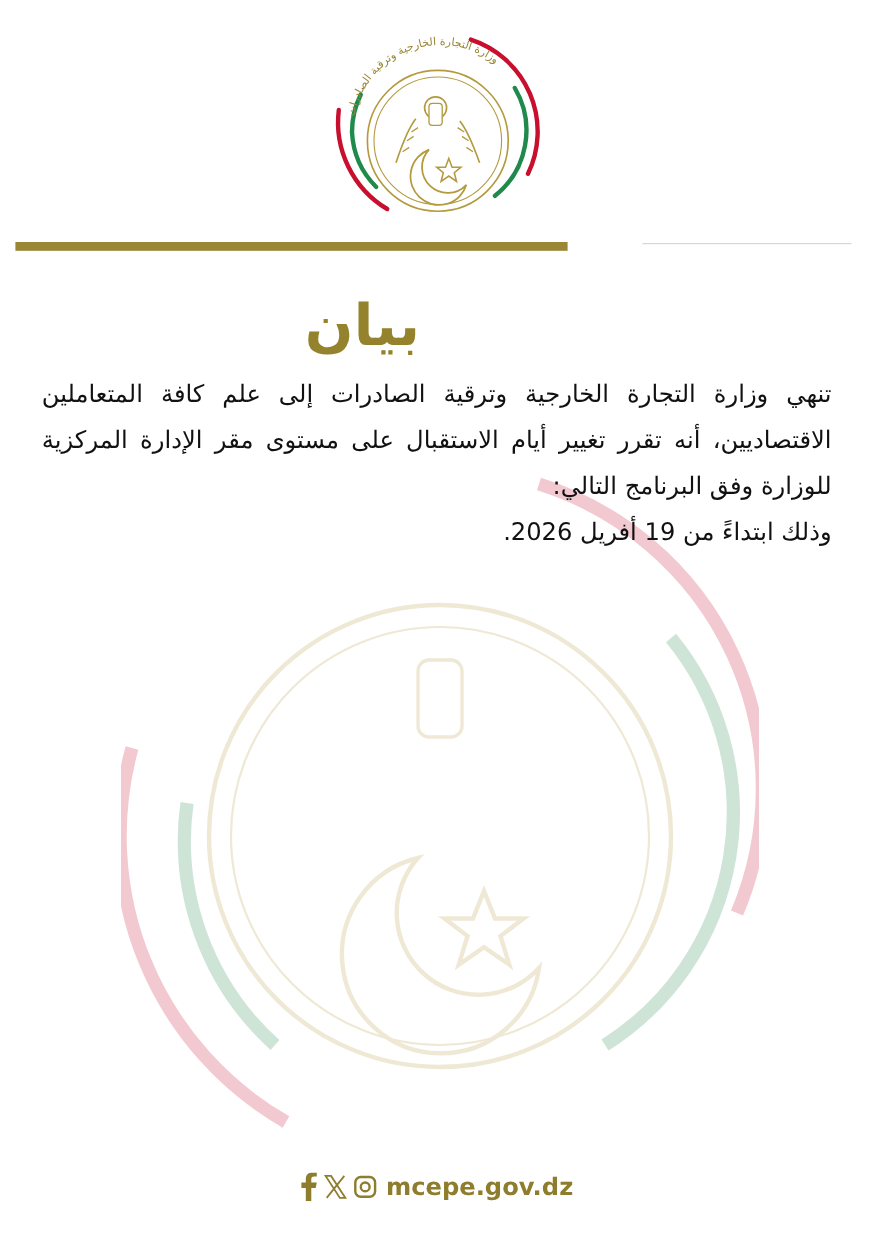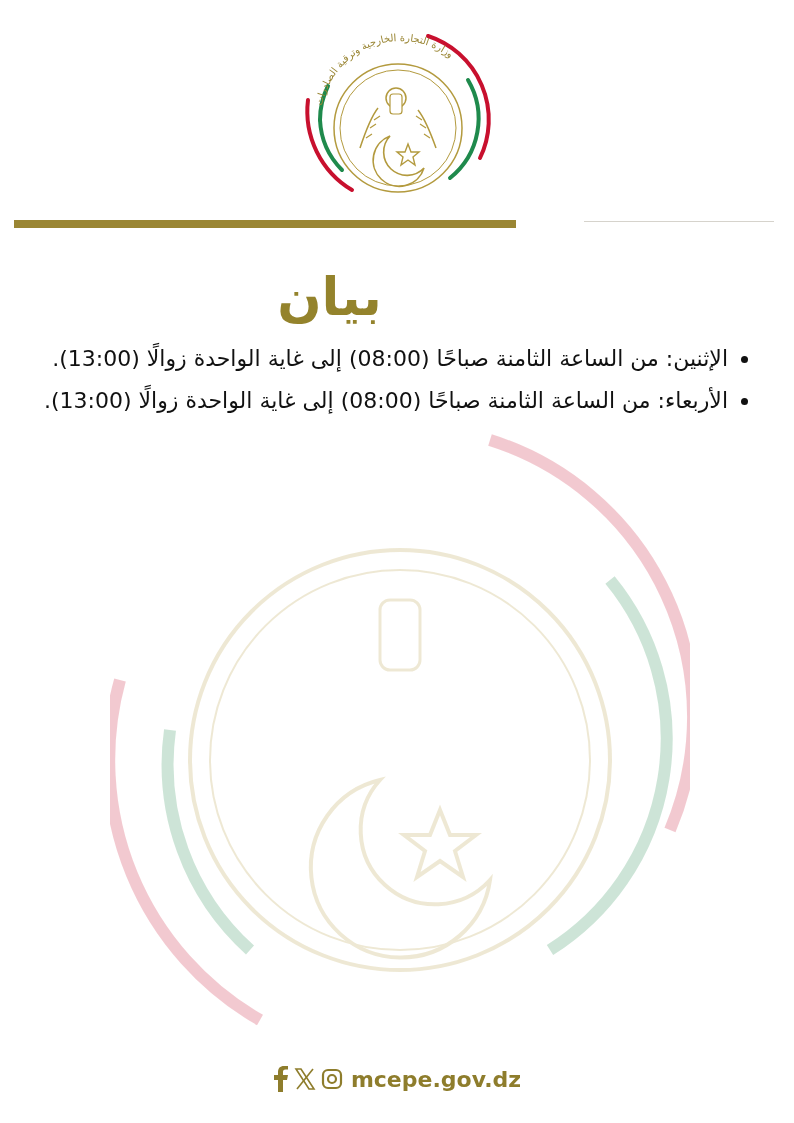--- a/index.html
+++ b/index.html
@@ -66,24 +66,22 @@
     <circle cx="290" cy="330" r="190" fill="none" stroke="#b39a3e" stroke-width="2"></circle>
     <path d="M270 350 A90 90 0 1 0 380 450 A70 70 0 1 1 270 350 Z" fill="none" stroke="#b39a3e" stroke-width="4"></path>
     <polygon points="330,380 340,405 366,405 345,421 353,447 330,431 307,447 315,421 294,405 320,405" fill="none" stroke="#b39a3e" stroke-width="4"></polygon>
     <rect x="270" y="170" width="40" height="70" rx="10" fill="none" stroke="#b39a3e" stroke-width="3"></rect>
   </svg>
 </div>
 
 <div class="title">بيان</div>
 
 <div class="body">
-  <ul>
-    <li>الإثنين: من الساعة الثامنة صباحًا (08:00) إلى غاية الواحدة زوالًا (13:00).</li>
-    <li>الأربعاء: من الساعة الثامنة صباحًا (08:00) إلى غاية الواحدة زوالًا (13:00).</li>
-  </ul>
+  <p>تنهي وزارة التجارة الخارجية وترقية الصادرات إلى علم كافة المتعاملين الاقتصاديين، أنه تقرر تغيير أيام الاستقبال على مستوى مقر الإدارة المركزية للوزارة وفق البرنامج التالي:</p>
+  <p>وذلك ابتداءً من 19 أفريل 2026.</p>
 </div>
 
 <div class="footer">
   <span class="icon">
     <svg width="16" height="26" viewBox="0 0 16 26">
         <path d="M10 26V14h4l1-5h-5V6c0-1.5.5-2.5 2.6-2.5H15V0h-4C7 0 5 2.3 5 6v3H1v5h4v12z" fill="#8e7d2c"></path>
       </svg>
   </span>
   <span class="icon">
     <svg width="24" height="24" viewBox="0 0 24 24">

